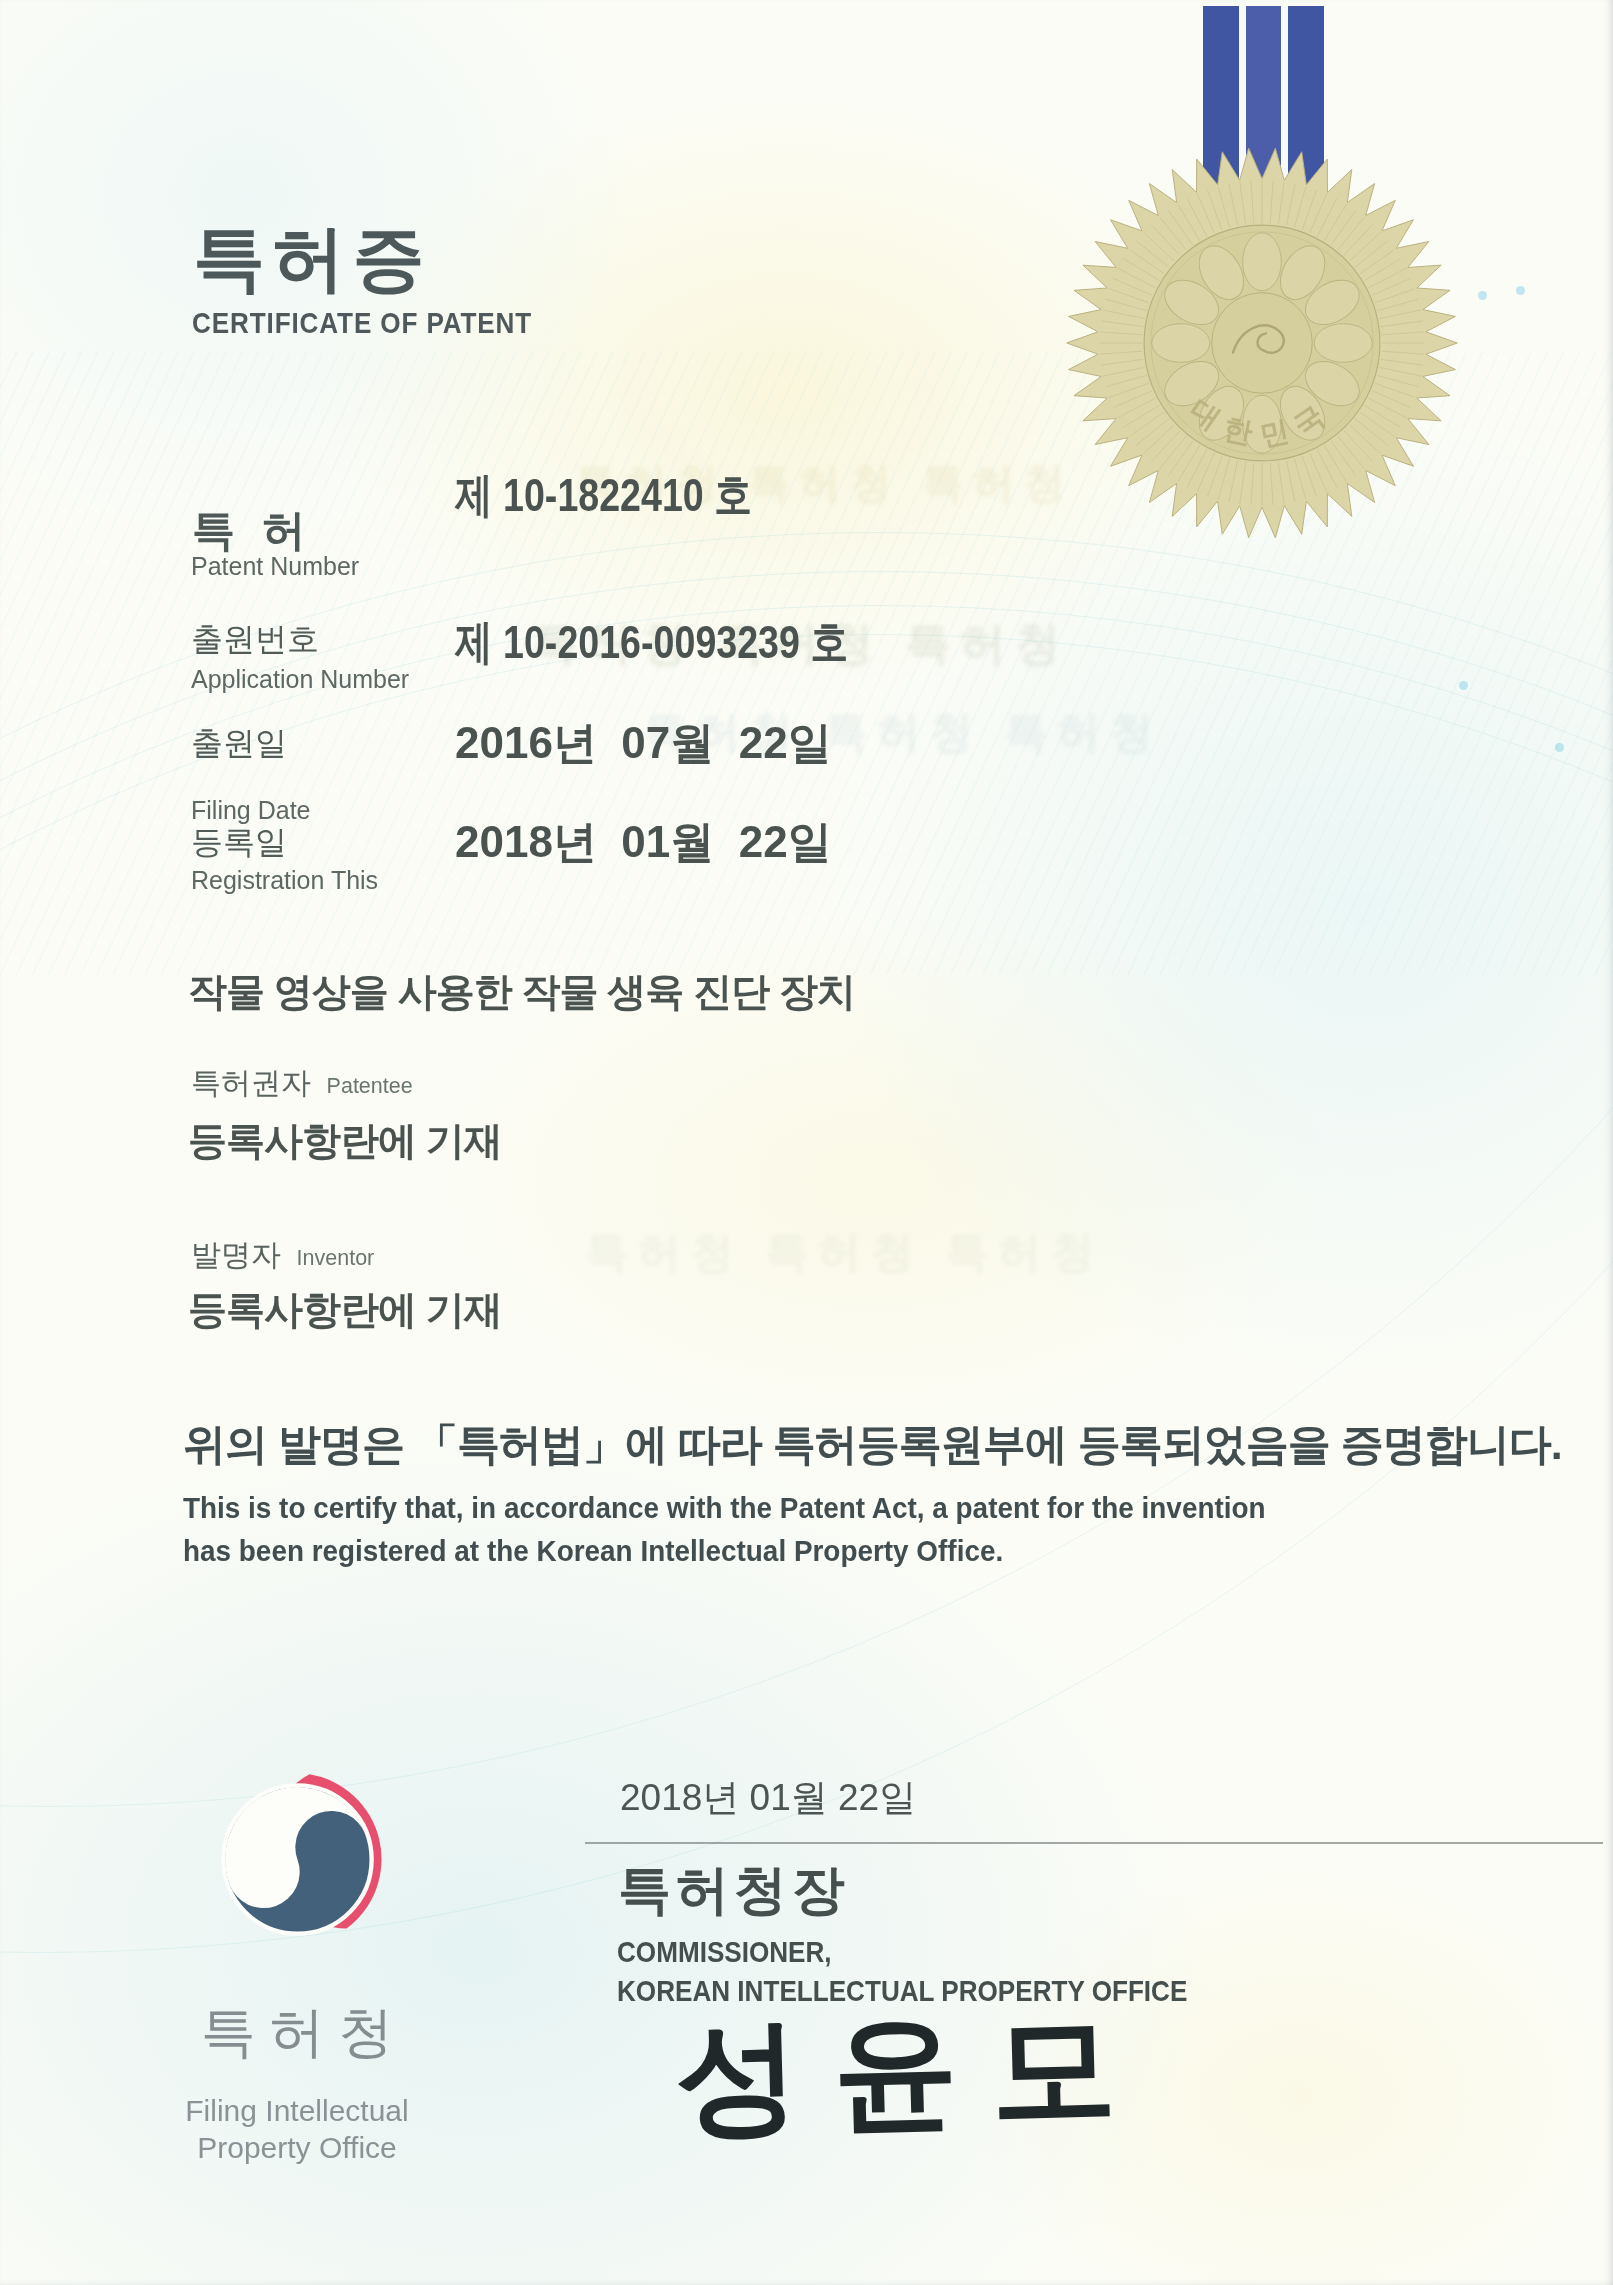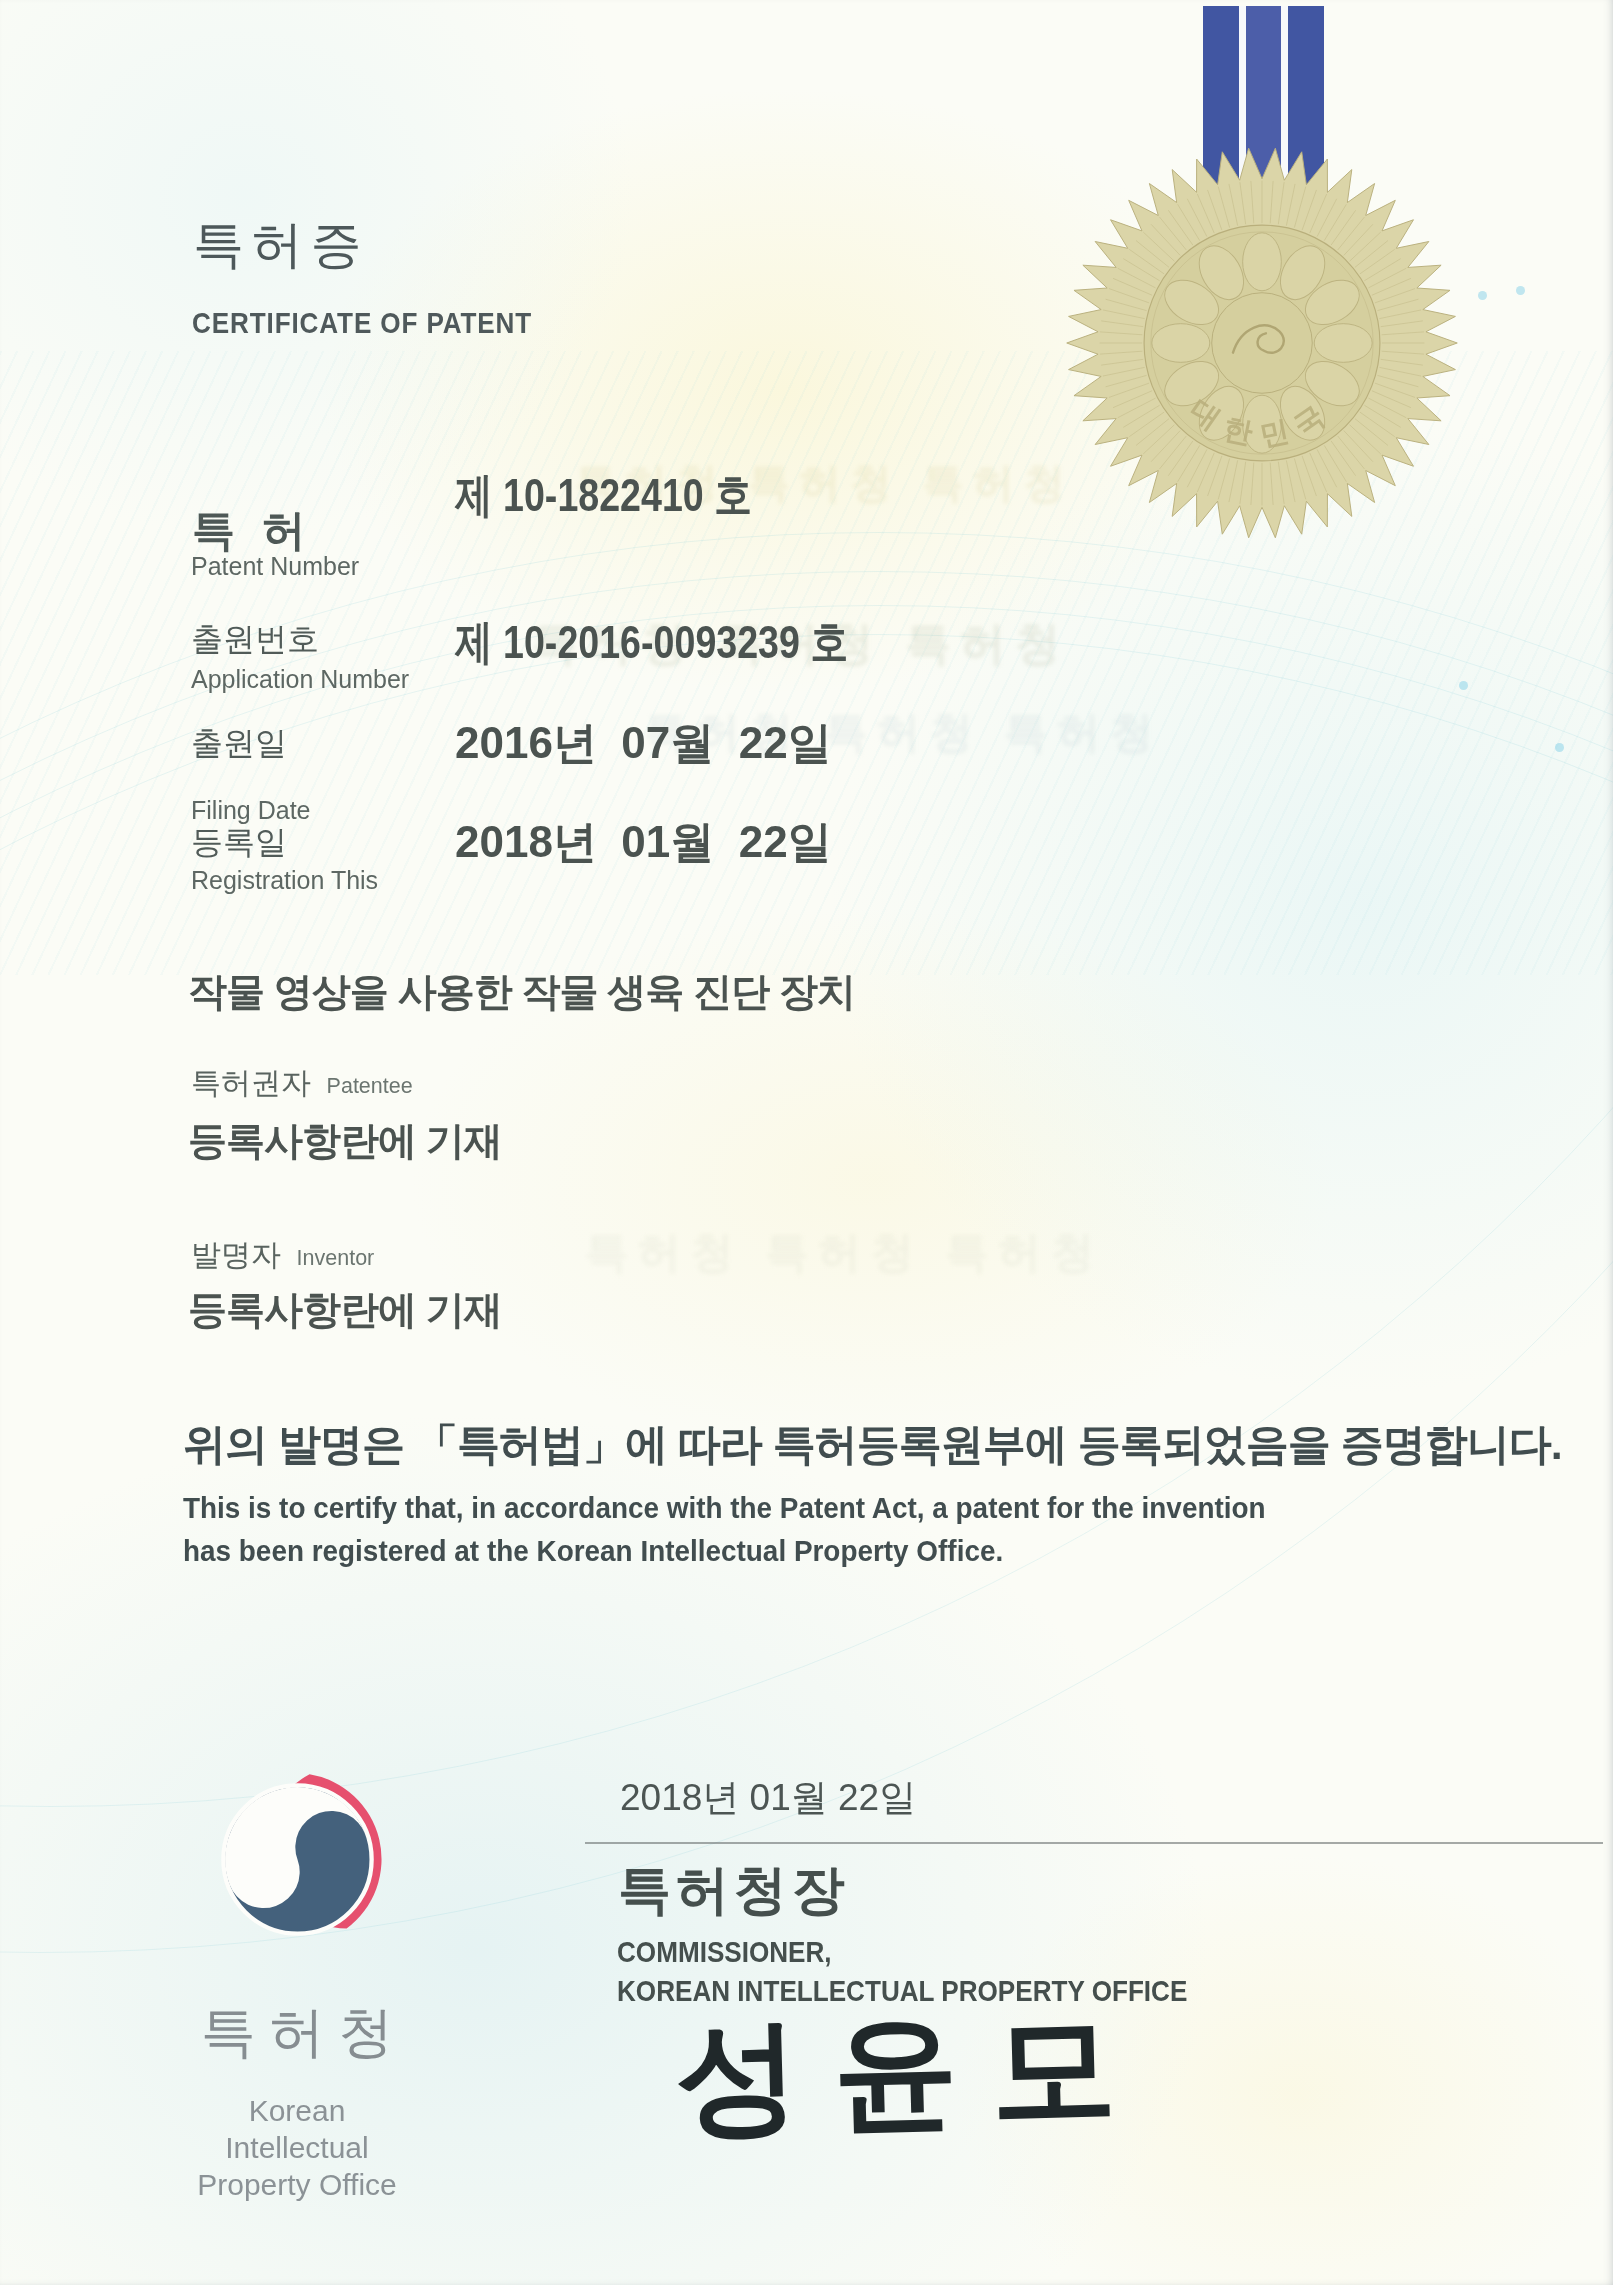--- a/index.html
+++ b/index.html
@@ -31,21 +31,21 @@
   
   .ribbon{left:1203px;top:5.9px;width:121px;height:293px;z-index:1;
     background:linear-gradient(90deg,
       var(--ribbon-blue,#4156a2) 0 36px,#f7f9fb 36px 43px,
       #4c5ea9 43px 78px,#f7f9fb 78px 85px,
       var(--ribbon-blue,#4156a2) 85px 121px);}
   .medal{left:1059px;top:140px;width:406px;height:406px;z-index:2;}
   .seal-text{font-size:30px;font-weight:700;letter-spacing:12px;fill:var(--medal-line,#b9af7c);opacity:.85;
     font-family:"Liberation Sans","DejaVu Sans",sans-serif;}
   .cond{transform:scaleX(.87);transform-origin:0 50%;white-space:nowrap;}
-  .title-ko{left:193px;top:211px;font-size:51px;font-weight:400;letter-spacing:7.8px;color:#4d585a;}
+  .title-ko{left:193px;top:211px;font-size:72px;font-weight:700;letter-spacing:7.8px;color:#4d585a;}
   .title-en{left:192px;top:306px;font-size:30px;font-weight:700;letter-spacing:1px;color:#4f595b;}
   .lab-row{display:flex;align-items:baseline;gap:15.6px;white-space:nowrap;}
   .lab-ko-big{font-size:43px;font-weight:600;letter-spacing:7.8px;color:#4e5856;}
   .lab-ko{font-size:32px;font-weight:500;color:#515b58;}
   .lab-sec{font-size:30px;font-weight:500;color:#59635f;}
   .lab-en{font-size:25px;font-weight:500;color:#5d6763;}
   .lab-en-sm{font-size:21.5px;font-weight:400;color:#6b7570;}
   .val{white-space:pre;font-weight:700;color:#4b5350;}
   .val.num{font-size:47px;transform:scaleX(.8);transform-origin:0 50%;}
   .val.date{font-size:44px;}
@@ -262,19 +262,19 @@
   <div class="abs kipo-block">
     <svg width="181" height="181" viewBox="-105 -105 210 210">
       <path d="M 14,-99 A 100,100 0 0 1 57,80 A 95,95 0 0 1 14,-99 Z" fill="var(--logo-red,#e6506e)"></path>
       <circle r="86" fill="var(--logo-blue,#44617c)" stroke="#fdfdfa" stroke-width="5"></circle>
       <g transform="rotate(-20)">
         <path d="M -84,0 A 84,84 0 0 1 84,0 A 42,42 0 0 0 0,0 A 42,42 0 0 1 -84,0 Z" fill="#fdfdfa"></path>
       </g>
     </svg>
     <div class="kipo-name">특허청</div>
     <div class="kipo-en">
-      <div>Korean Intellectual</div>
+      <div>Filing Intellectual</div>
       <div>Property Office</div>
     </div>
   </div>
 
 </div>
 
 
 </body></html>

